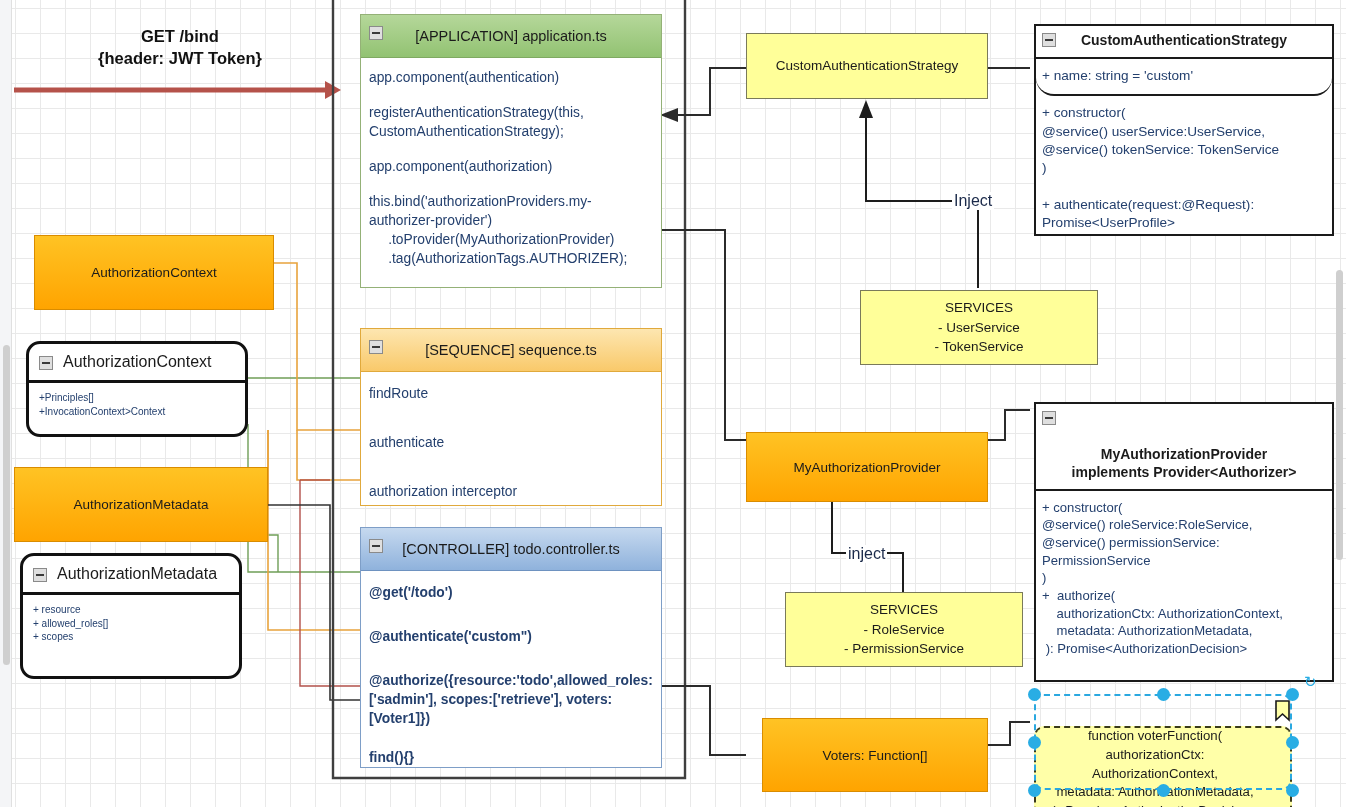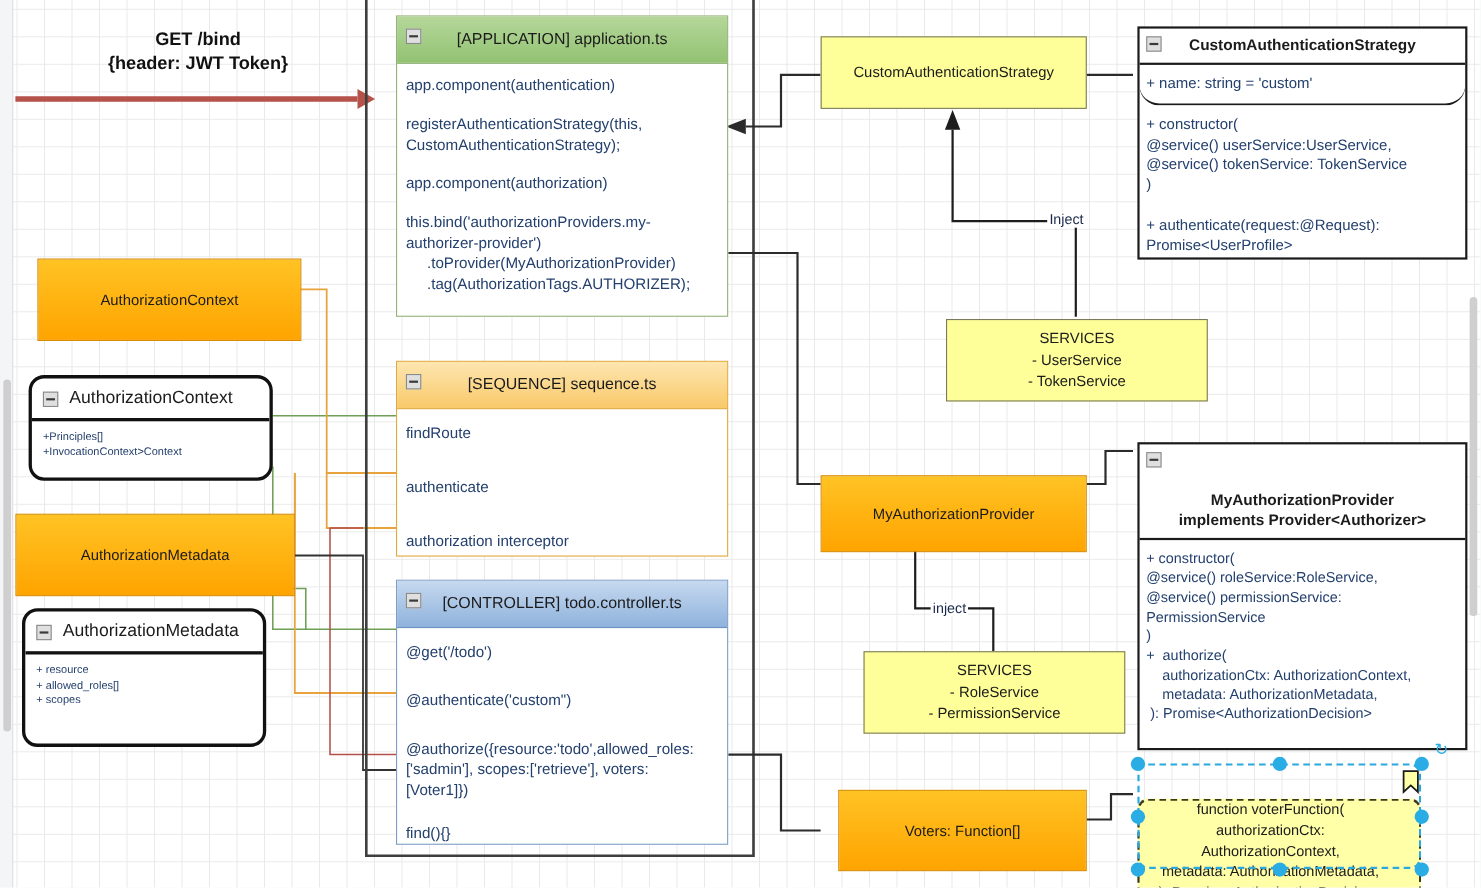--- a/index.html
+++ b/index.html
@@ -55,21 +55,21 @@
   
   .note-sel{position:absolute;box-sizing:border-box;background:#ffffa8;border:2px dashed #3a3a1a;border-radius:10px;display:flex;align-items:center;justify-content:center;text-align:center;font-size:13.2px;color:#1b1b1b;line-height:1.42;padding:4px 26px 4px 10px;}
   .sel-outline{position:absolute;box-sizing:border-box;border:2px dashed #2aa8e0;border-radius:10px;pointer-events:none;}
   .handle{position:absolute;width:13px;height:13px;border-radius:50%;background:#29ade4;}
   .rot{position:absolute;width:16px;height:16px;color:#29ade4;font-size:15px;line-height:16px;}
   .bookmark{position:absolute;width:17px;height:22px;}
 
   
   svg.conn{position:absolute;left:0;top:0;width:1346px;height:807px;overflow:visible;}
 
-  .lbl{position:absolute;font-size:13px;color:#1b2a4a;background:#fff;padding:0 2px;}
+  .lbl{position:absolute;font-size:16px;color:#1b2a4a;background:#fff;padding:0 2px;}
   .reqtitle{position:absolute;text-align:center;font-weight:bold;font-size:16.5px;color:#111;line-height:1.32;}
 </style>
 </head>
 <body>
 
 <div id="canvas">
 
   <div id="grid"></div>
   <div id="leftpad"></div>
 
@@ -180,21 +180,21 @@
       <div class="ln" style="margin-bottom:30px;">authenticate</div>
       <div class="ln">authorization interceptor</div>
     </div>
   </div>
 
   <div class="pkg ctl" style="left:360px;top:527px;width:302px;height:241px;">
     <div class="hdr">
       <span class="minus"></span>
       <span>[CONTROLLER] todo.controller.ts</span>
     </div>
-    <div class="body" style="padding-top:12px;">
+    <div class="body" style="padding-top:12px;font-weight:bold;">
       <div class="ln" style="margin-bottom:25px;">@get('/todo')</div>
       <div class="ln" style="margin-bottom:25px;">@authenticate('custom")</div>
       <div class="ln" style="margin-bottom:20px;">@authorize({resource:'todo',allowed_roles:
 ['sadmin'], scopes:['retrieve'], voters:
 [Voter1]})</div>
       <div class="ln">find(){}</div>
     </div>
   </div>
 
   <div class="yel" style="left:746px;top:33px;width:242px;height:66px;">

